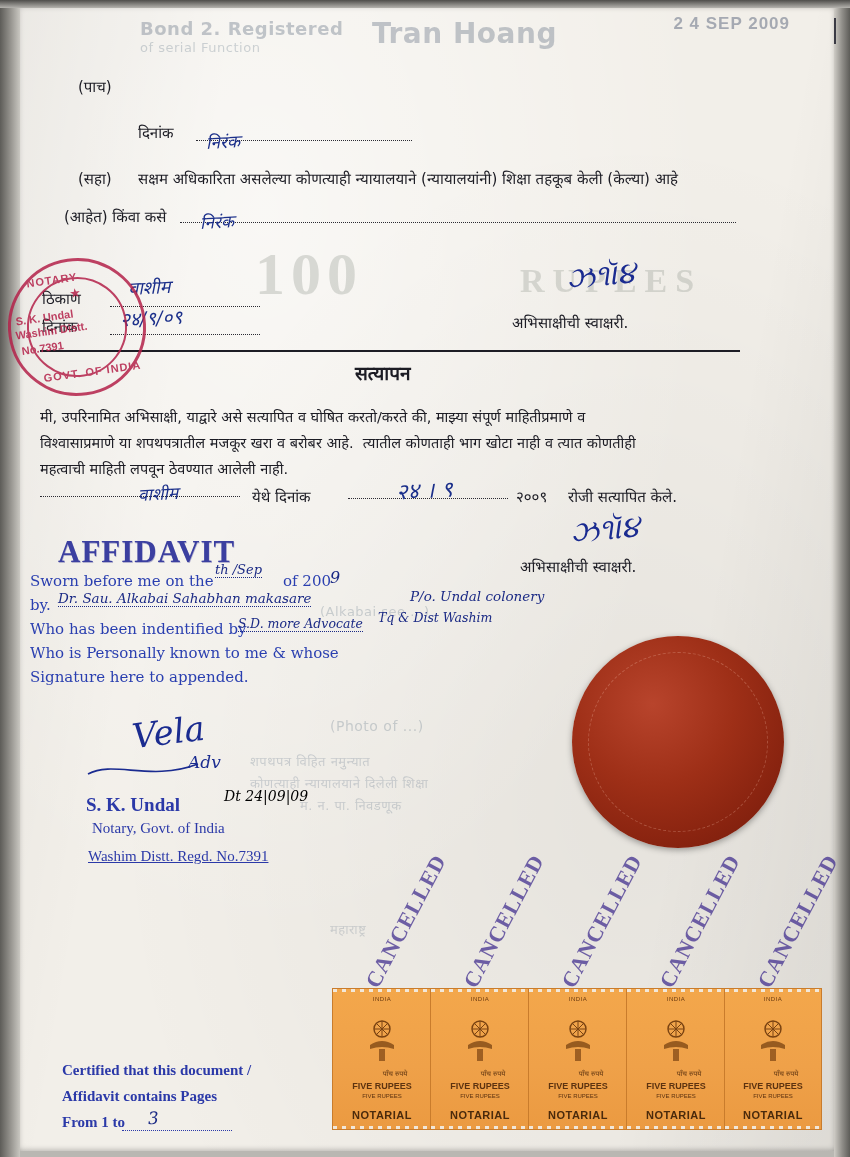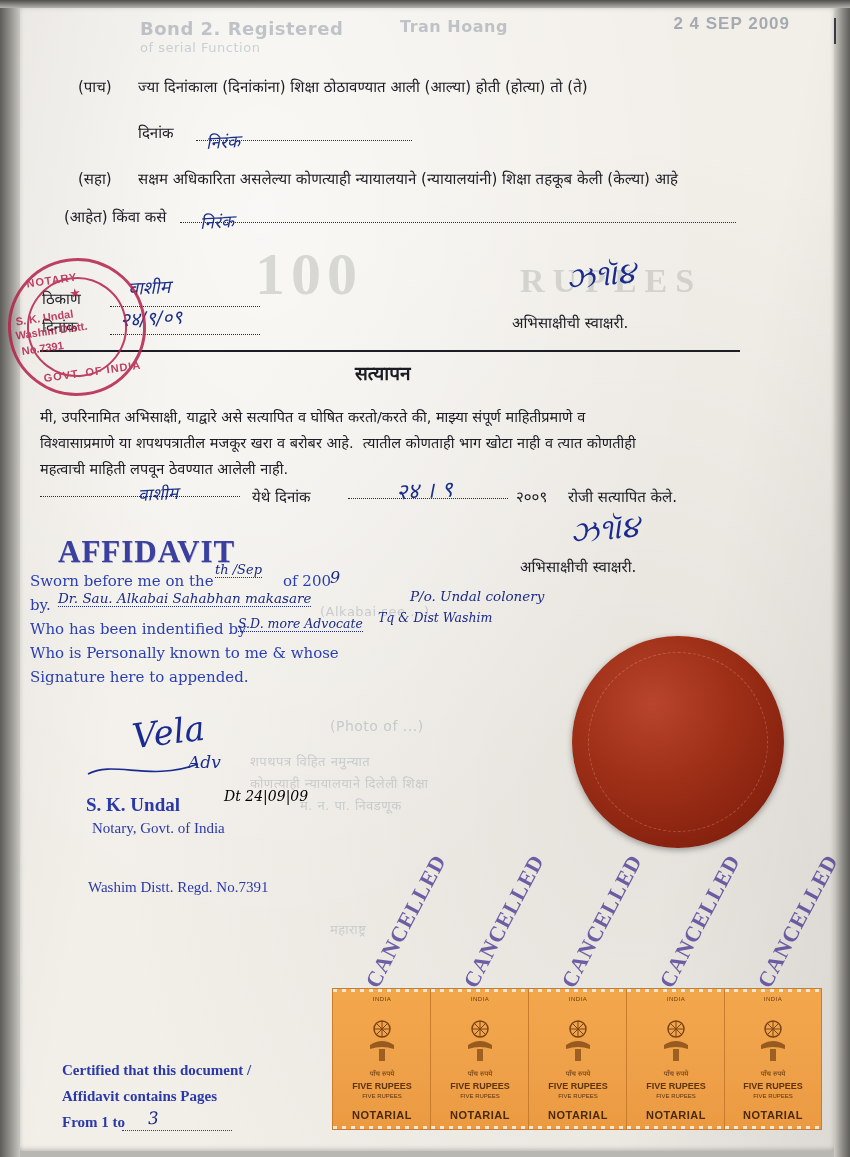--- a/index.html
+++ b/index.html
@@ -249,20 +249,21 @@
   .stamp .emblem {
     position: absolute;
     left: 50%; top: 26px;
     transform: translateX(-50%);
     width: 40px; height: 52px;
   }
   .stamp .st-hindi {
     position: absolute; top: 80px; left: 0; width: 100%;
     text-align: center; font-size: 7px; color: #5d3310;
     font-family: "DejaVu Sans", sans-serif;
+    padding-left: 13px;
   }
   .stamp .st-val {
     position: absolute; top: 92px; left: 0; width: 100%;
     text-align: center; font-size: 9px; color: #5d3310; font-weight: bold;
   }
   .stamp .st-val2 {
     position: absolute; top: 104px; left: 0; width: 100%;
     text-align: center; font-size: 6px; color: #5d3310;
   }
   .stamp .st-bottom {
@@ -302,35 +303,34 @@
 
 <div id="page">
 
   <div class="sheet"></div>
   <div class="edge-left"></div>
   <div class="edge-right"></div>
   <div class="edge-top"></div>
 
   <div class="ghost ghost-head" style="left:140px; top:18px; font-size:18px;">Bond 2. Registered</div>
   <div class="ghost" style="left:140px; top:40px; font-size:13px;">of serial Function</div>
-  <div class="ghost ghost-head" style="left:400px; top:17px; font-size:16px;">Tran Hoang</div>
+  <div class="ghost ghost-head" style="left:372px; top:17px; font-size:28px;">Tran Hoang</div>
   <div class="dateStamp">2 4 SEP 2009</div>
   <div class="tick"></div>
 
   <div class="ghost-big" style="left:255px; top:240px; font-size:60px; letter-spacing:6px;">100</div>
   <div class="ghost-big" style="left:520px; top:262px; font-size:34px; letter-spacing:8px;">RUPEES</div>
   <div class="ghost" style="left:330px; top:718px; font-size:14px;">(Photo of ...)</div>
   <div class="ghost" style="left:320px; top:604px; font-size:13px;">(Alkabai see ...)</div>
   <div class="ghost dev" style="left:250px; top:752px; font-size:13px; color:rgba(90,110,130,0.26);">शपथपत्र विहित नमुन्यात</div>
   <div class="ghost dev" style="left:250px; top:774px; font-size:13px; color:rgba(90,110,130,0.26);">कोणत्याही न्यायालयाने दिलेली शिक्षा</div>
   <div class="ghost dev" style="left:300px; top:796px; font-size:13px; color:rgba(90,110,130,0.26);">म. न. पा. निवडणूक</div>
   <div class="ghost dev" style="left:330px; top:920px; font-size:13px; color:rgba(90,110,130,0.24);">महाराष्ट्र</div>
 
   <div class="abs dev" style="left:78px; top:76px; font-size:15px;">(पाच)</div>
-  <div class="abs dev" style="left:138px; top:76px; font-size:15px;">ज्या दिनांकाला (दिनांकांना) शिक्षा ठोठावण्यात आली (आल्या) होती (होत्या) तो (ते)</div>
 
   <div class="abs dev" style="left:138px; top:122px; font-size:15px;">दिनांक</div>
   <div class="dots" style="left:196px; top:140px; width:216px;"></div>
   <div class="abs hand" style="left:206px; top:130px; font-size:17px;">निरंक</div>
 
   <div class="abs dev" style="left:78px; top:168px; font-size:15px;">(सहा)</div>
   <div class="abs dev" style="left:138px; top:168px; font-size:15px;">सक्षम अधिकारिता असलेल्या कोणत्याही न्यायालयाने (न्यायालयांनी) शिक्षा तहकूब केली (केल्या) आहे</div>
   <div class="abs dev" style="left:64px; top:206px; font-size:15px;">(आहेत) किंवा कसे</div>
   <div class="dots" style="left:180px; top:222px; width:556px;"></div>
   <div class="abs hand" style="left:200px; top:210px; font-size:17px;">निरंक</div>
@@ -395,21 +395,21 @@
 
   <div class="abs" style="left:132px; top:712px; font-size:34px; color:#1a2b90; font-family:'DejaVu Serif',serif; font-style:italic; transform:rotate(-7deg);">Vela</div>
   <div class="abs" style="left:188px; top:752px; font-size:17px; color:#1a2b90; font-family:'DejaVu Serif',serif; font-style:italic;">Adv</div>
   <svg class="abs" style="left:86px; top:756px;" width="120" height="26" viewBox="0 0 120 26">
     <path d="M2 18 C 28 4, 64 26, 112 8" stroke="#1a2b90" stroke-width="1.6" fill="none"></path>
   </svg>
   <div class="abs" style="left:224px; top:788px; font-size:14px; color:#000000; font-family:'DejaVu Serif',serif; font-style:italic;">Dt 24|09|09</div>
 
   <div class="sk-name">S. K. Undal</div>
   <div class="sk-sub" style="left:92px; top:820px;">Notary, Govt. of India</div>
-  <div class="sk-sub" style="left:88px; top:879px;">Washim Distt. Regd. No.7391</div>
+  <div class="sk-sub" style="left:88px; top:848px;text-decoration:underline;">Washim Distt. Regd. No.7391</div>
 
   <div class="wax-seal"></div>
 
   <div class="cert-line" style="left:62px; top:1062px;">Certified that this document /</div>
   <div class="cert-line" style="left:62px; top:1088px;">Affidavit contains Pages</div>
   <div class="cert-line" style="left:62px; top:1114px;">From 1 to</div>
   <div class="dots" style="left:122px; top:1130px; width:110px; border-bottom-color:#2b39a8;"></div>
   <div class="abs hand" style="left:148px; top:1108px; font-size:17px; color:#1b2a85;">3</div>
 
   <div class="stamp" style="left:332px;">

